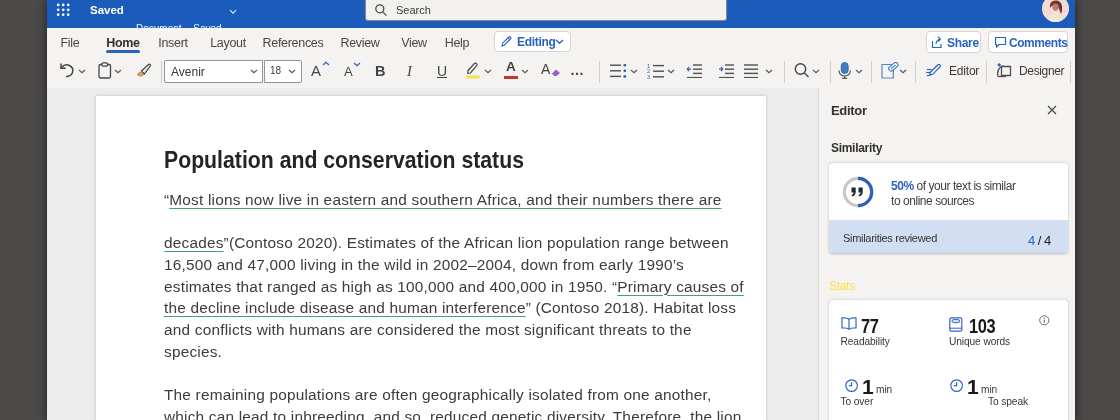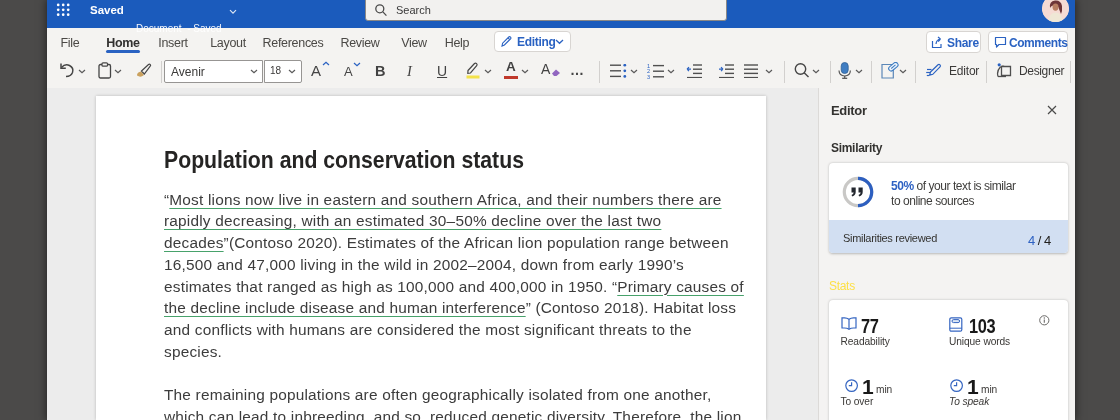--- a/index.html
+++ b/index.html
@@ -276,21 +276,21 @@
     <path d="M2,14.5 L10,14.5" stroke="#4f4f4f" stroke-width="1.3"></path>
   </svg>
 <span class="abs" style="left:1019px;top:64px;font-size:12px;letter-spacing:-0.35px;color:#3b3a39;">Designer</span>
 <div class="abs sep" style="left:1070px;"></div>
 <div class="abs" style="left:47px;top:87.5px;width:1028px;height:1px;background:#d8d6d4;"></div>
 
 <div class="abs docarea"></div>
 <div class="abs page"></div>
 <div class="abs" style="left:164px;top:146px;font-size:24px;font-weight:bold;color:#252423;transform:scaleX(0.885);transform-origin:0 0;white-space:nowrap;">Population and conservation status</div>
 <div class="abs" style="left:164px;top:188.7px;width:620px;font-size:15.4px;letter-spacing:0.2px;line-height:21.7px;color:#3c3c3c;white-space:nowrap;">“<span class="gu">Most lions now live in eastern and southern Africa, and their numbers there are</span><br>
-<span class="gu">rapidly decreasing, with an estimated 30–50% decline over the last two</span><br>
+<br>
 <span class="gu">decades</span>”(Contoso 2020). Estimates of the African lion population range between<br>
 16,500 and 47,000 living in the wild in 2002–2004, down from early 1990’s<br>
 estimates that ranged as high as 100,000 and 400,000 in 1950. “<span class="gu">Primary causes of</span><br>
 <span class="gu">the decline include disease and human interference</span>” (Contoso 2018). Habitat loss<br>
 and conflicts with humans are considered the most significant threats to the<br>
 species.<br>
 <br>
 The remaining populations are often geographically isolated from one another,<br>
 which can lead to inbreeding, and so, reduced genetic diversity. Therefore, the lion</div>
 
@@ -347,13 +347,13 @@
 <span class="abs" style="left:862px;top:375px;font-size:21px;font-weight:bold;letter-spacing:-0.5px;color:#191919;">1</span>
 <span class="abs small-label" style="left:876px;top:384px;">min</span>
 <span class="abs small-label" style="left:840.5px;top:395.5px;">To over</span>
 
 <svg class="abs" style="left:950px;top:378.5px" width="14" height="14">
     <circle cx="6.6" cy="6.6" r="5.8" stroke="#3565c1" stroke-width="1.2" fill="none"></circle>
     <path d="M6.6,3.2 L6.6,6.6 L3.8,6.6" stroke="#3565c1" stroke-width="1.2" fill="none"></path>
   </svg>
 <span class="abs" style="left:967px;top:375px;font-size:21px;font-weight:bold;letter-spacing:-0.5px;color:#191919;">1</span>
 <span class="abs small-label" style="left:981px;top:384px;">min</span>
-<span class="abs small-label" style="left:949px;top:395.5px;font-style:italic;">To speak</span>
+<span class="abs small-label" style="left:988px;top:395.5px;">To speak</span>
 
 </body></html>

